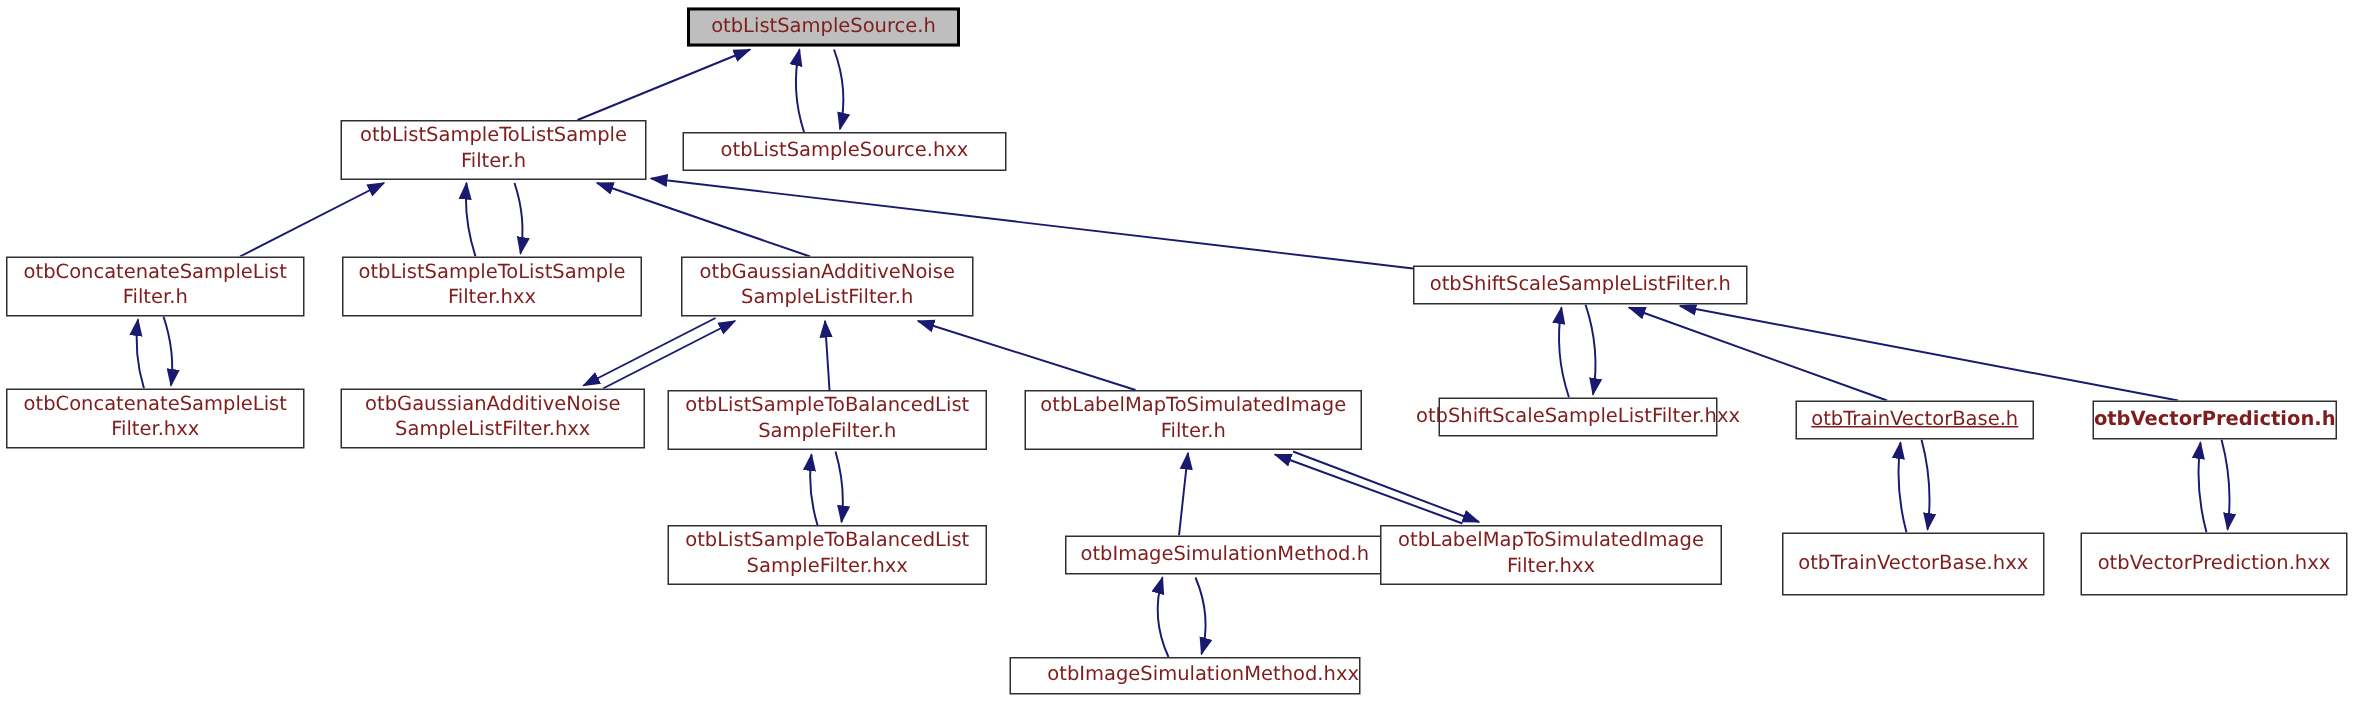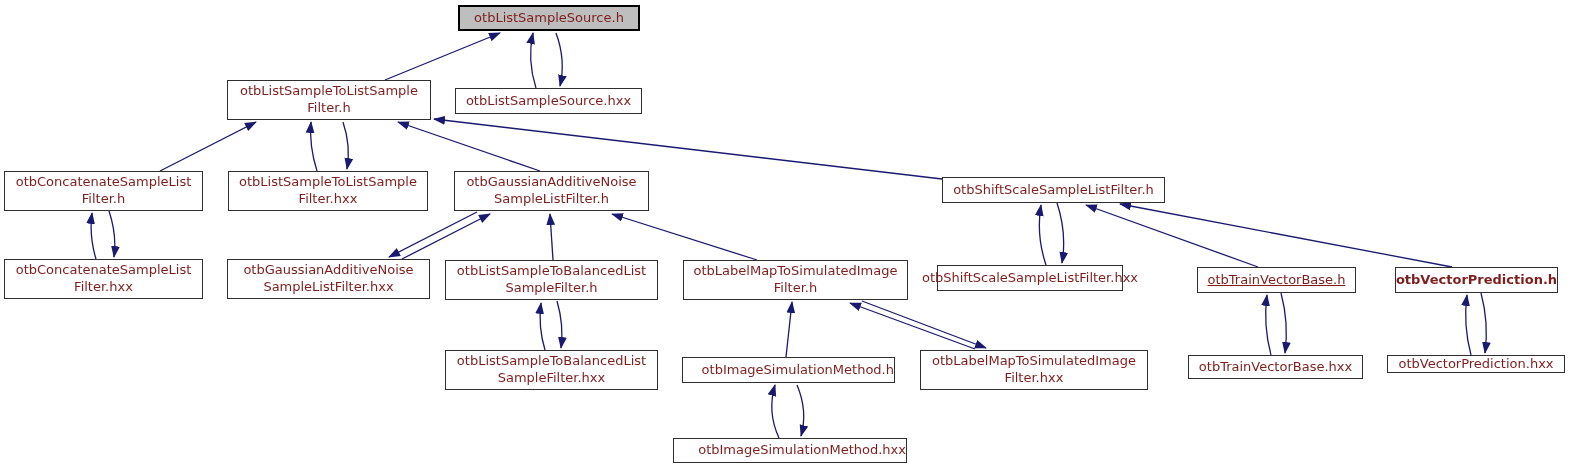--- a/index.html
+++ b/index.html
@@ -67,41 +67,41 @@
         <path d="M1271,355 Q1263,325 1267,295" class="edge" stroke="#191970" marker-end="url(#arrowhead)"></path>
         <path d="M1281,293 Q1289,323 1285,353" class="edge" stroke="#191970" marker-end="url(#arrowhead)"></path>
         <path d="M1471,355 Q1463,325 1467,295" class="edge" stroke="#191970" marker-end="url(#arrowhead)"></path>
         <path d="M1481,293 Q1489,323 1485,353" class="edge" stroke="#191970" marker-end="url(#arrowhead)"></path>
       </g>
   </svg>
   <div id="nodes">
       <div class="node root" style="left: 458px; top: 5px; width: 182px; height: 26px;"><span>otbListSampleSource.h</span></div>
       <div class="node" style="left: 227px; top: 80px; width: 204px; height: 40px;"><span>otbListSampleToListSample
 Filter.h</span></div>
-      <div class="node" style="left: 455px; top: 88px; width: 187px; height: 26px;"><span>otbListSampleSource.hxx</span></div>
+      <div class="node" style="left: 455px; top: 88px; width: 216px; height: 26px;"><span>otbListSampleSource.hxx</span></div>
       <div class="node" style="left: 4px; top: 171px; width: 199px; height: 40px;"><span>otbConcatenateSampleList
 Filter.h</span></div>
       <div class="node" style="left: 228px; top: 171px; width: 200px; height: 40px;"><span>otbListSampleToListSample
 Filter.hxx</span></div>
       <div class="node" style="left: 454px; top: 171px; width: 195px; height: 40px;"><span>otbGaussianAdditiveNoise
 SampleListFilter.h</span></div>
       <div class="node" style="left: 942px; top: 177px; width: 223px; height: 26px;"><span>otbShiftScaleSampleListFilter.h</span></div>
       <div class="node" style="left: 4px; top: 259px; width: 199px; height: 40px;"><span>otbConcatenateSampleList
 Filter.hxx</span></div>
       <div class="node" style="left: 227px; top: 259px; width: 203px; height: 40px;"><span>otbGaussianAdditiveNoise
 SampleListFilter.hxx</span></div>
       <div class="node" style="left: 445px; top: 260px; width: 213px; height: 40px;"><span>otbListSampleToBalancedList
 SampleFilter.h</span></div>
       <div class="node" style="left: 683px; top: 260px; width: 225px; height: 40px;"><span>otbLabelMapToSimulatedImage
 Filter.h</span></div>
-      <div class="node" style="left: 937px; top: 265px; width: 186px; height: 26px;"><span>otbShiftScaleSampleListFilter.hxx</span></div>
+      <div class="node" style="left: 959px; top: 265px; width: 186px; height: 26px;"><span>otbShiftScaleSampleListFilter.hxx</span></div>
       <div class="node" style="left: 1197px; top: 267px; width: 159px; height: 26px; text-decoration: underline;"><span>otbTrainVectorBase.h</span></div>
       <div class="node" style="left: 1395px; top: 267px; width: 163px; height: 26px; font-weight: bold;"><span>otbVectorPrediction.h</span></div>
       <div class="node" style="left: 445px; top: 350px; width: 213px; height: 40px;"><span>otbListSampleToBalancedList
 SampleFilter.hxx</span></div>
-      <div class="node" style="left: 682px; top: 357px; width: 213px; height: 26px; justify-content: flex-end;"><span>otbImageSimulationMethod.h</span></div>
+      <div class="node" style="left: 710px; top: 357px; width: 213px; height: 26px;"><span>otbImageSimulationMethod.h</span></div>
       <div class="node" style="left: 920px; top: 350px; width: 228px; height: 40px;"><span>otbLabelMapToSimulatedImage
 Filter.hxx</span></div>
-      <div class="node" style="left: 1188px; top: 355px; width: 175px; height: 24px;"><span>otbTrainVectorBase.hxx</span></div>
-      <div class="node" style="left: 1387px; top: 355px; width: 178px; height: 18px;"><span>otbVectorPrediction.hxx</span></div>
+      <div class="node" style="left: 1188px; top: 355px; width: 175px; height: 42px;"><span>otbTrainVectorBase.hxx</span></div>
+      <div class="node" style="left: 1387px; top: 355px; width: 178px; height: 42px;"><span>otbVectorPrediction.hxx</span></div>
       <div class="node" style="left: 673px; top: 438px; width: 234px; height: 25px; justify-content: flex-end;"><span>otbImageSimulationMethod.hxx</span></div>
     </div>
 </div>
 
 </body></html>

